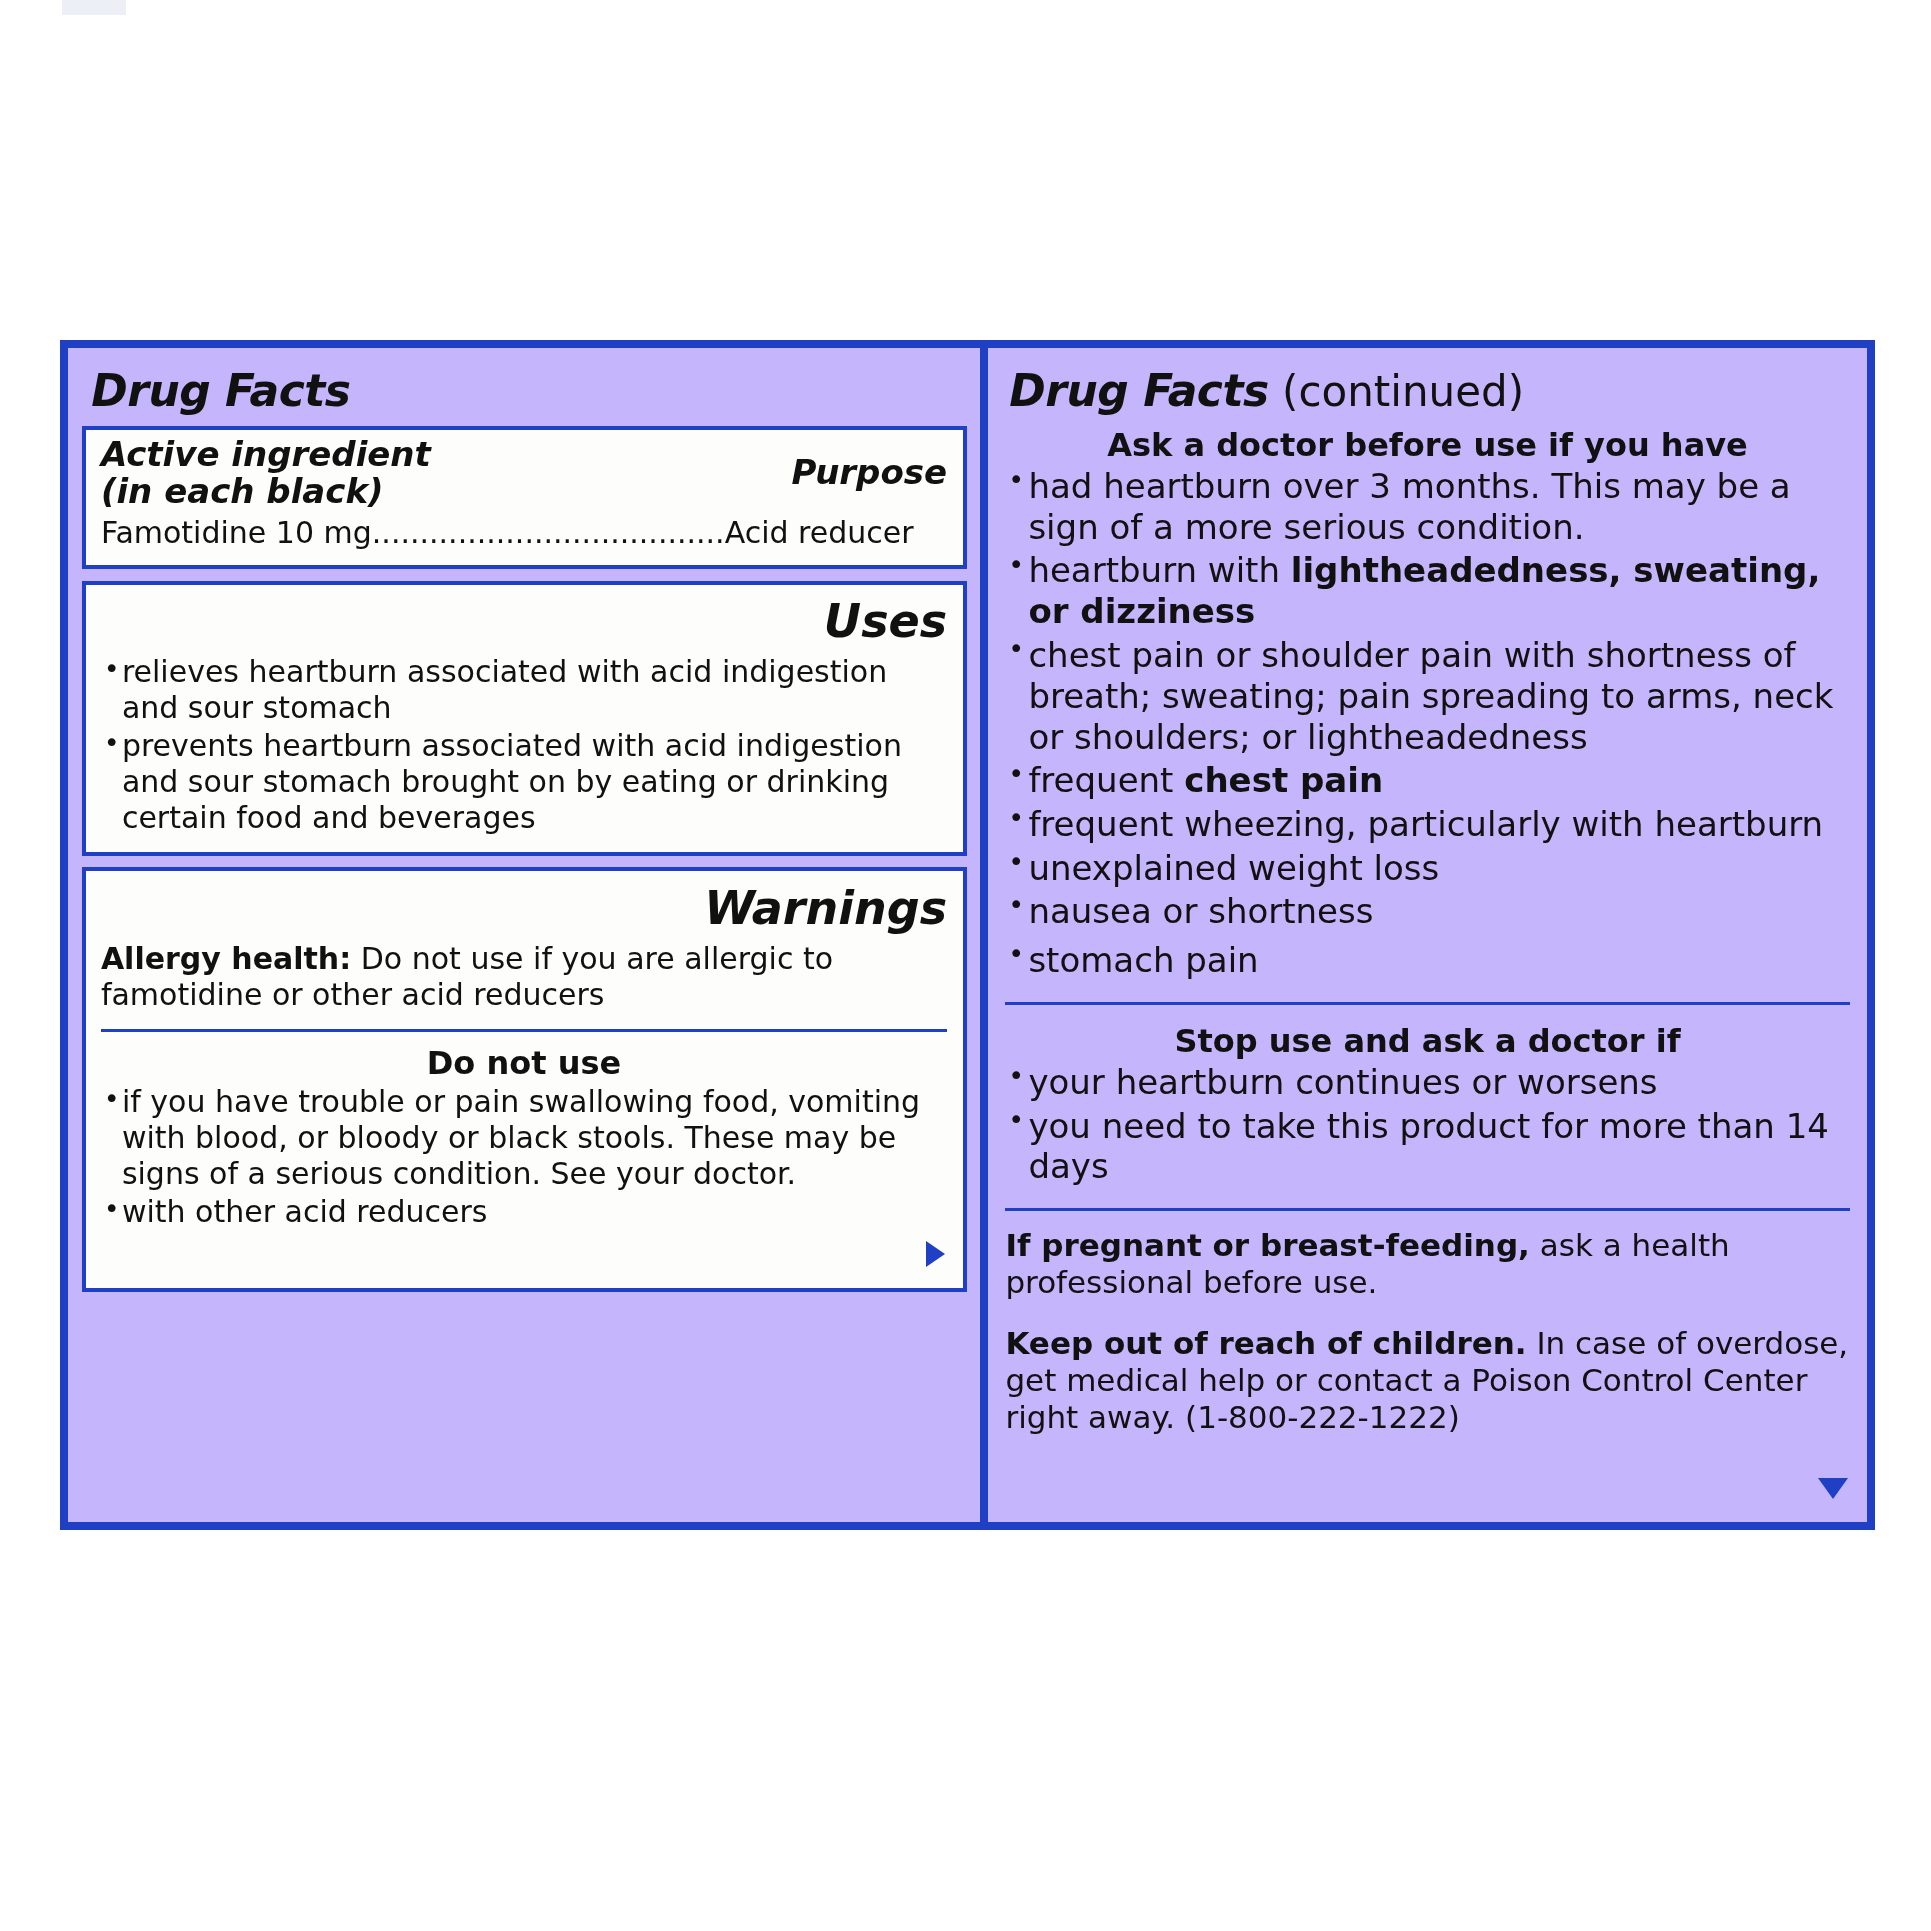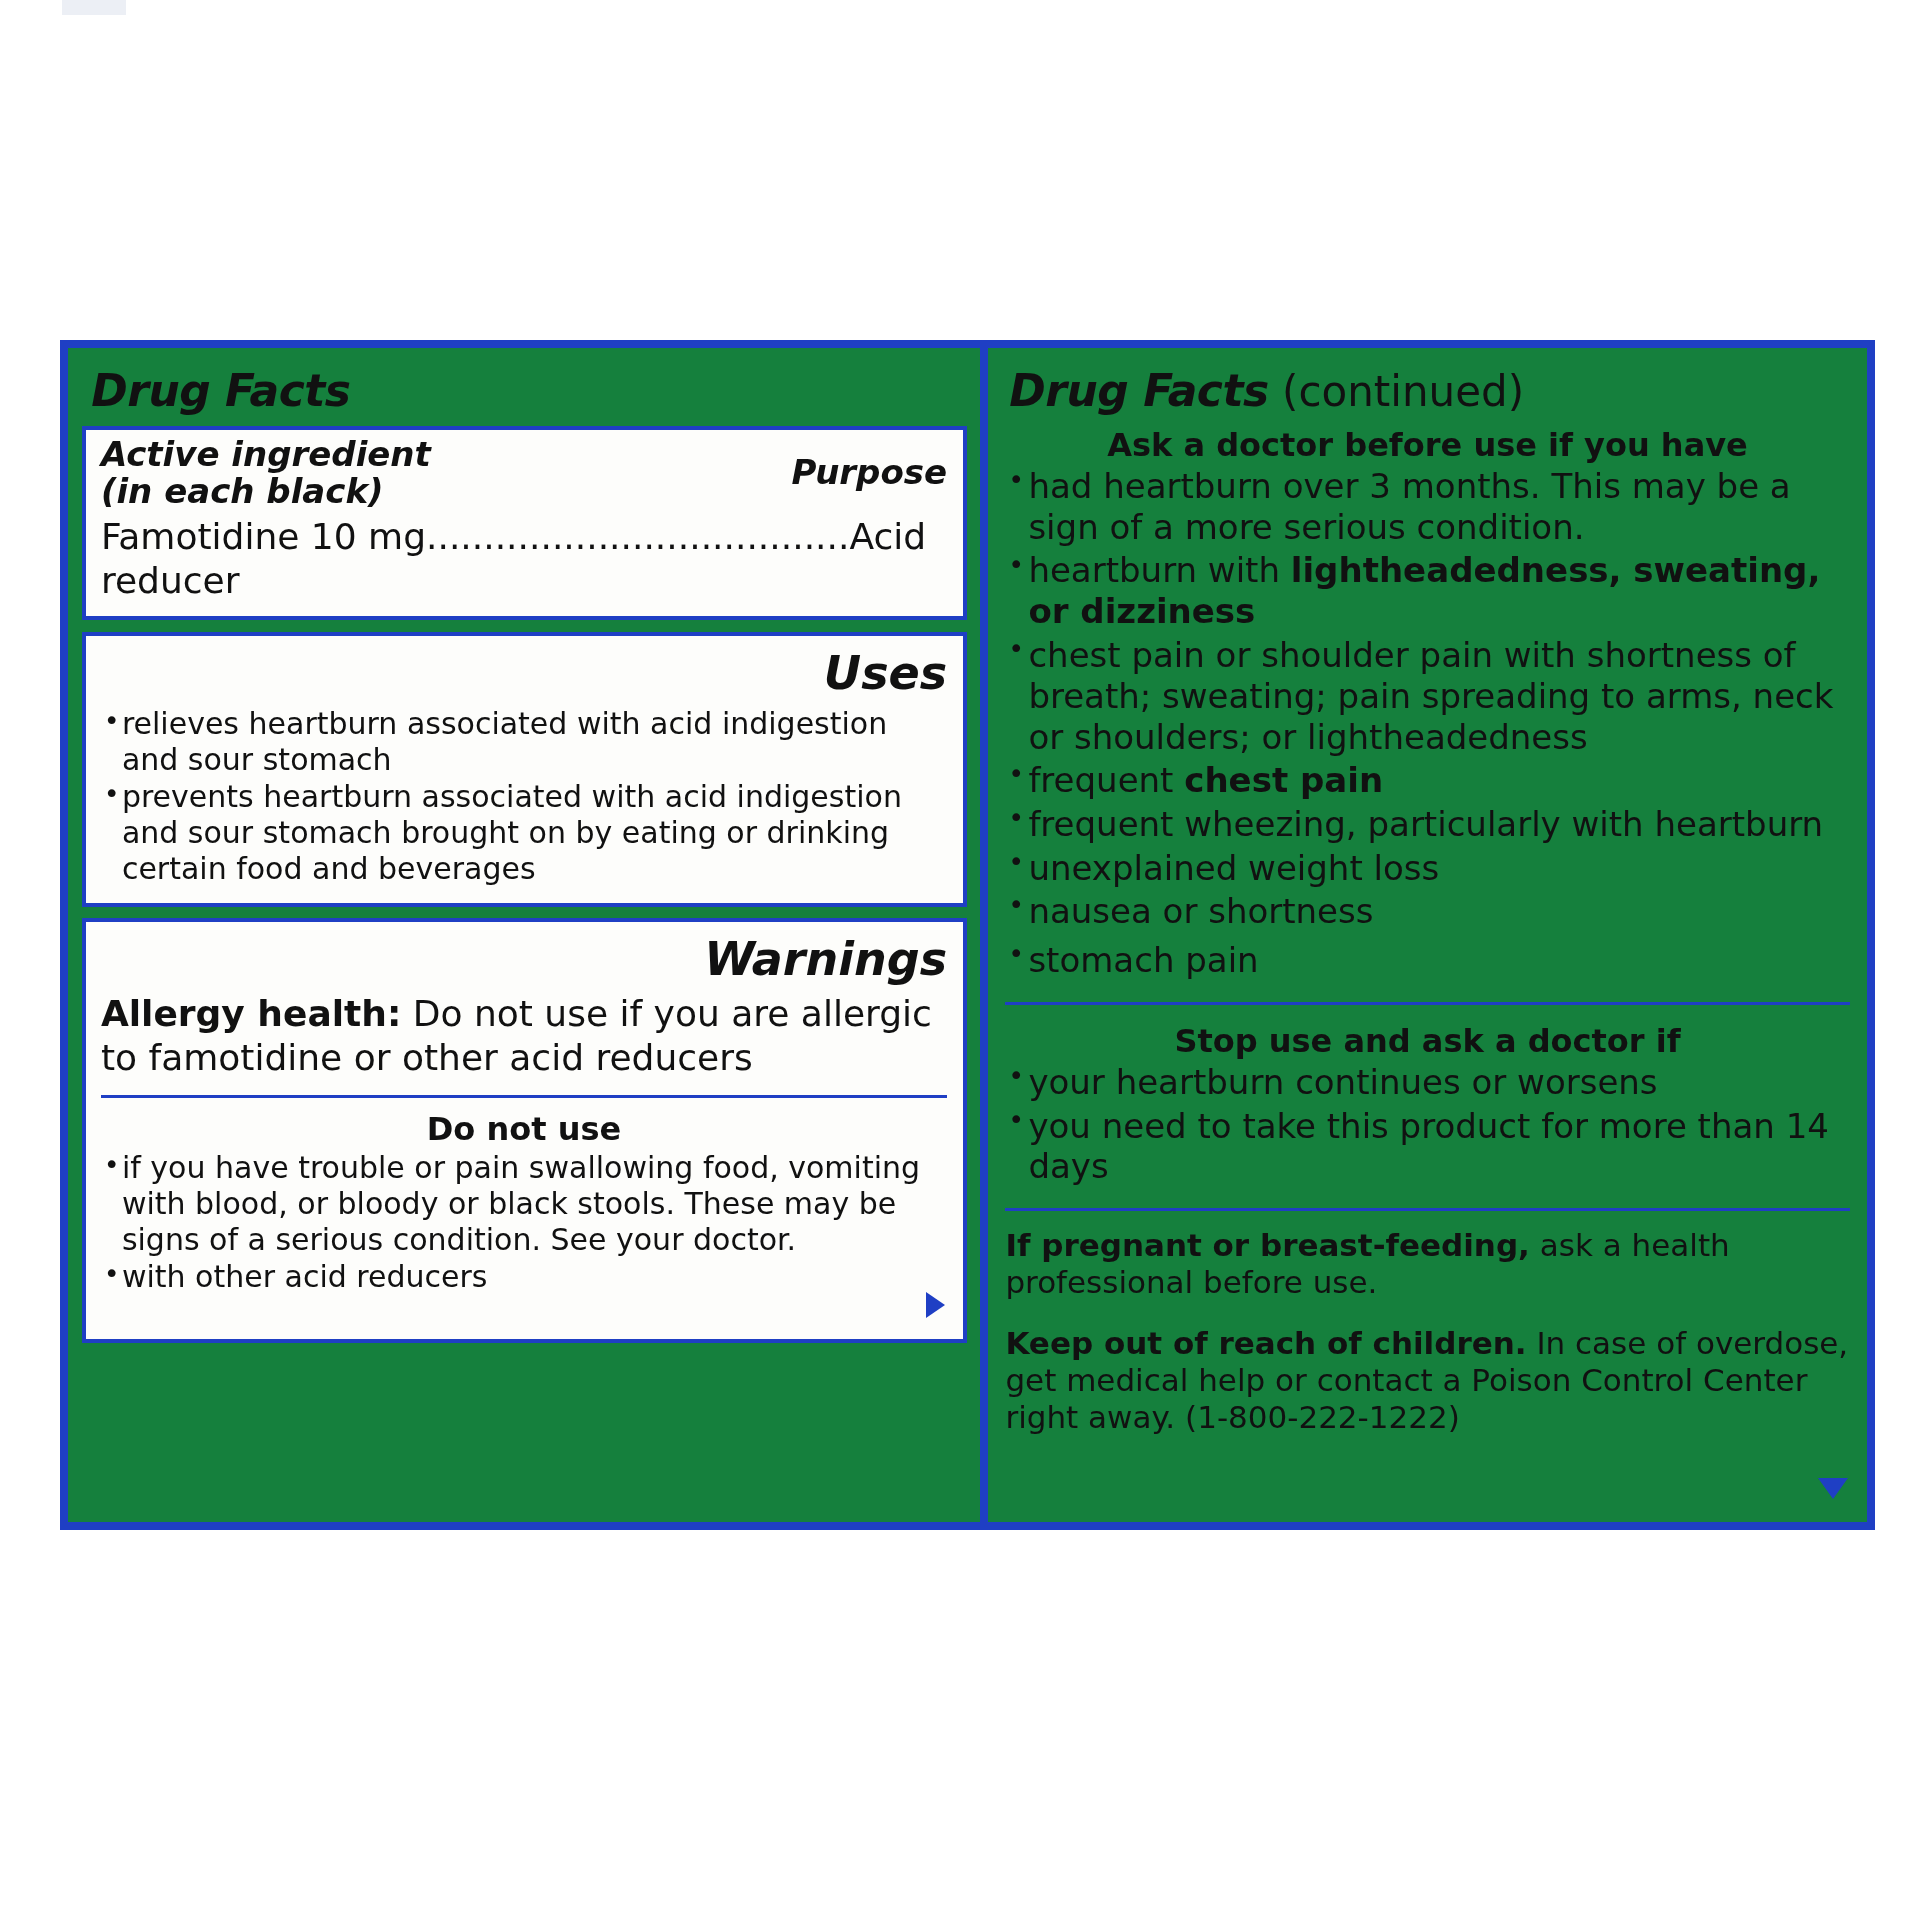--- a/index.html
+++ b/index.html
@@ -18,21 +18,21 @@
     overflow: hidden;
   }
 
   
   .label-panel {
     position: absolute;
     left: 60px;
     top: 340px;
     width: 1815px;
     height: 1190px;
-    background: #15803d;
+    background: #c4b5fd;
     border: 8.7px solid #1f3fc4;
     box-sizing: border-box;
     display: flex;
     flex-direction: row;
   }
 
   .col {
     box-sizing: border-box;
     position: relative;
   }
@@ -71,21 +71,21 @@
     align-items: center;
   }
   .hdr-ital {
     font-weight: bold;
     font-style: italic;
     font-size: 34px;
     color: #111;
     line-height: 1.08;
   }
   .body-text {
-    font-size: 36px;
+    font-size: 30px;
     color: #111;
     line-height: 1.22;
   }
   .section-h {
     font-weight: bold;
     font-style: italic;
     font-size: 46px;
     color: #111;
     margin-bottom: 5.8px;
     text-align: right;

